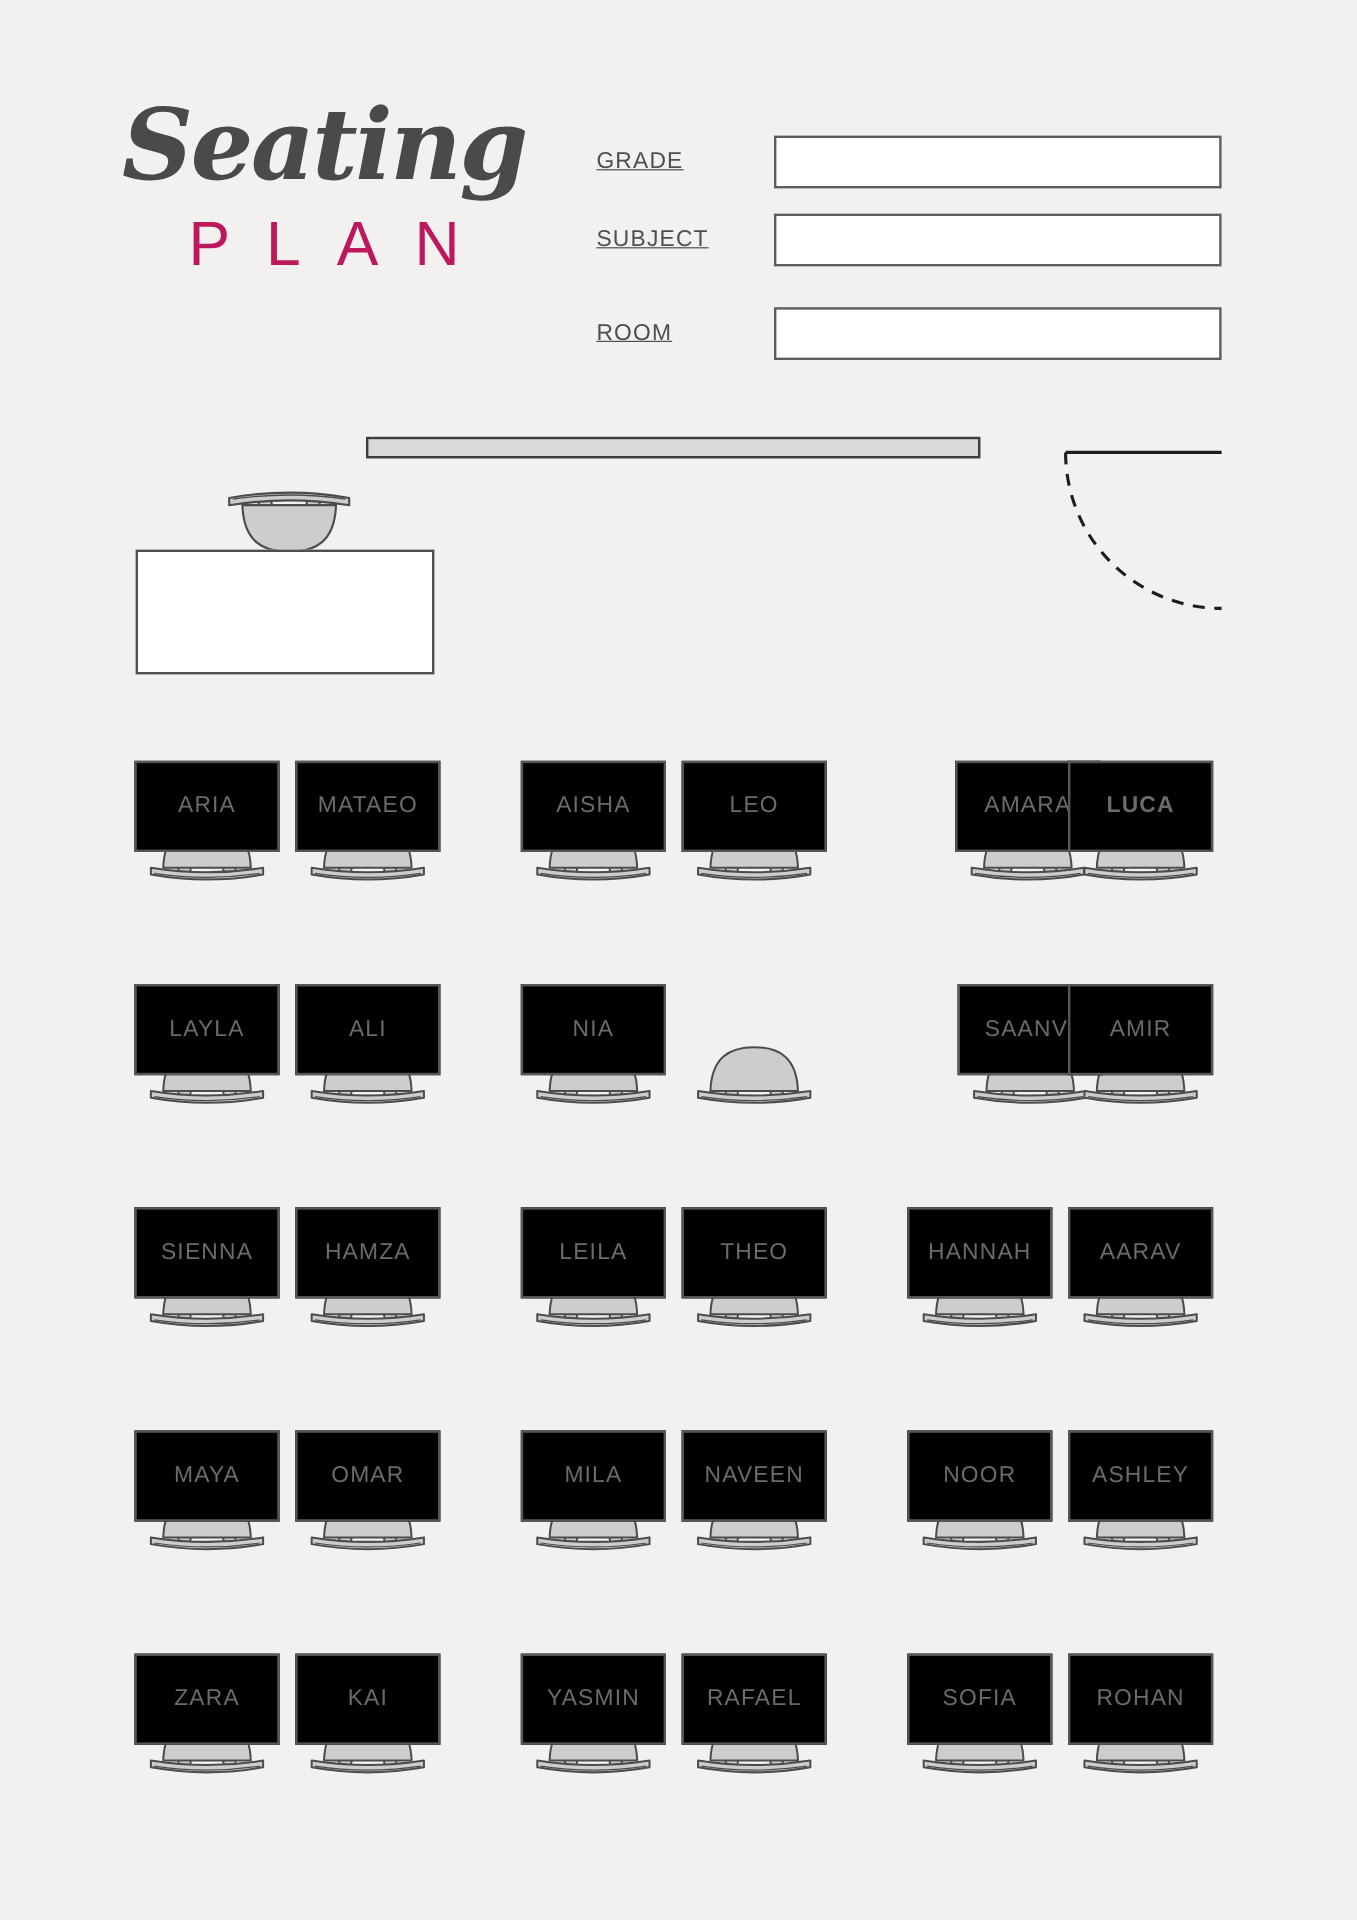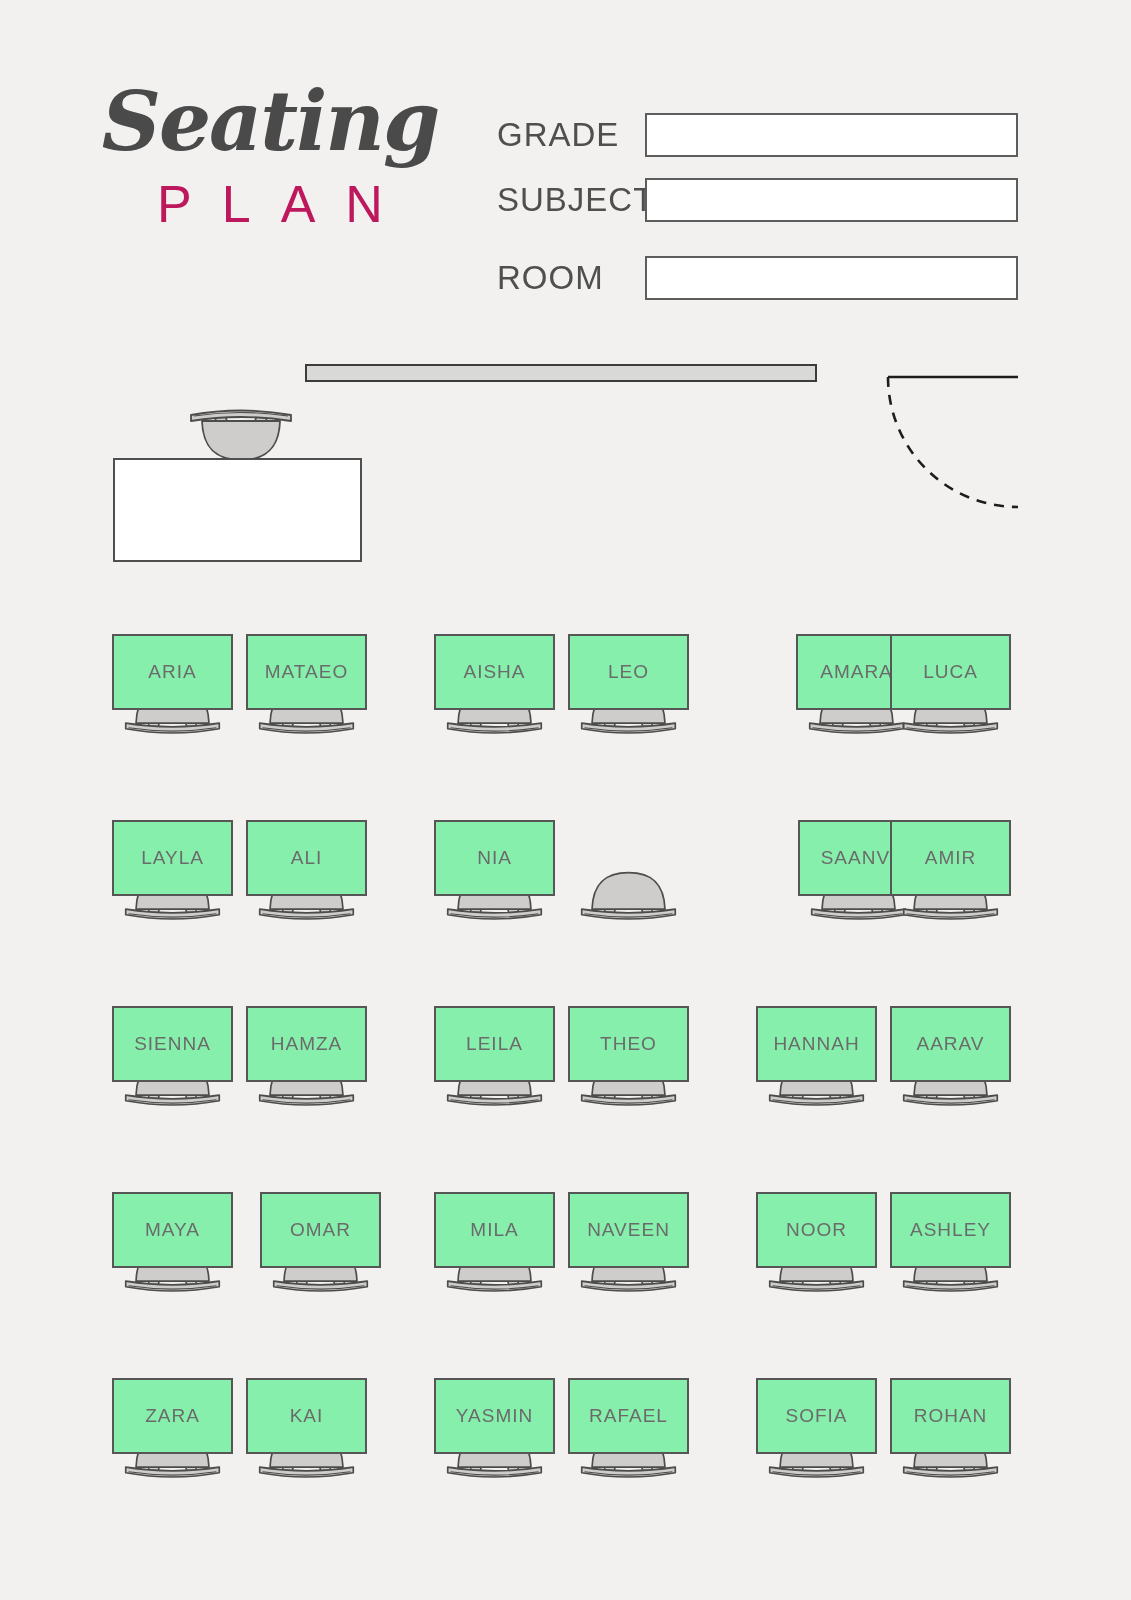--- a/index.html
+++ b/index.html
@@ -22,21 +22,21 @@
   }
   .title-plan{margin-top:14px;}
   .title-plan span{
     font-size:52px;font-weight:400;color:#be185d;
     letter-spacing:30px;margin-right:-30px;line-height:1;
   }
 
   
   .field-label{
     position:absolute;left:497px;height:44px;line-height:44px;
-    font-size:33px;color:#4f4f4f;letter-spacing:1px;
+    font-size:19px;color:#4f4f4f;letter-spacing:1px;text-decoration:underline;
   }
   .field-box{
     position:absolute;left:645px;width:373px;height:44px;
     background:#ffffff;border:2px solid #5d5d5d;box-sizing:border-box;
   }
   .f0{top:113px;} .f1{top:178px;} .f2{top:256px;}
 
   
   .whiteboard{
     position:absolute;left:305px;top:364px;width:512px;height:18px;
@@ -50,21 +50,21 @@
   .teacher-chair{
     position:absolute;left:181px;top:403px;width:120px;height:62px;
     transform:scaleY(-1);z-index:1;
   }
 
   
   .seat{position:absolute;width:121px;height:112px;}
   .seat .chair{position:absolute;left:4px;top:48px;width:113px;height:58px;z-index:0;}
   .desk-top{
     position:absolute;left:0;top:0;width:121px;height:76px;
-    background:#86efac;border:2px solid #565656;box-sizing:border-box;
+    background:#000000;border:2px solid #565656;box-sizing:border-box;
     display:flex;align-items:center;justify-content:center;z-index:1;
   }
   .desk-name{
     font-size:19px;color:#6b6b6b;letter-spacing:1px;white-space:nowrap;
   }
   .hidden-defs{position:absolute;width:0;height:0;overflow:hidden;}
 </style>
 </head>
 <body>
 
@@ -144,21 +144,21 @@
         </div>
       </div>
       <div class="seat" style="left: 796px; top: 634px;">
         <svg class="chair" viewBox="0 0 120 62">
           <use href="#chair-shape"></use>
         </svg>
         <div class="desk-top">
           <span class="desk-name">AMARA</span>
         </div>
       </div>
-      <div class="seat" style="left: 890px; top: 634px;">
+      <div class="seat" style="left: 890px; top: 634px; font-weight: bold;">
         <svg class="chair" viewBox="0 0 120 62">
           <use href="#chair-shape"></use>
         </svg>
         <div class="desk-top">
           <span class="desk-name">LUCA</span>
         </div>
       </div>
       <div class="seat" style="left: 112px; top: 820px;">
         <svg class="chair" viewBox="0 0 120 62">
           <use href="#chair-shape"></use>
@@ -253,21 +253,21 @@
         </div>
       </div>
       <div class="seat" style="left: 112px; top: 1192px;">
         <svg class="chair" viewBox="0 0 120 62">
           <use href="#chair-shape"></use>
         </svg>
         <div class="desk-top">
           <span class="desk-name">MAYA</span>
         </div>
       </div>
-      <div class="seat" style="left: 260px; top: 1192px; text-decoration: underline;">
+      <div class="seat" style="left: 246px; top: 1192px; text-decoration: underline;">
         <svg class="chair" viewBox="0 0 120 62">
           <use href="#chair-shape"></use>
         </svg>
         <div class="desk-top">
           <span class="desk-name">OMAR</span>
         </div>
       </div>
       <div class="seat" style="left: 434px; top: 1192px;">
         <svg class="chair" viewBox="0 0 120 62">
           <use href="#chair-shape"></use>

